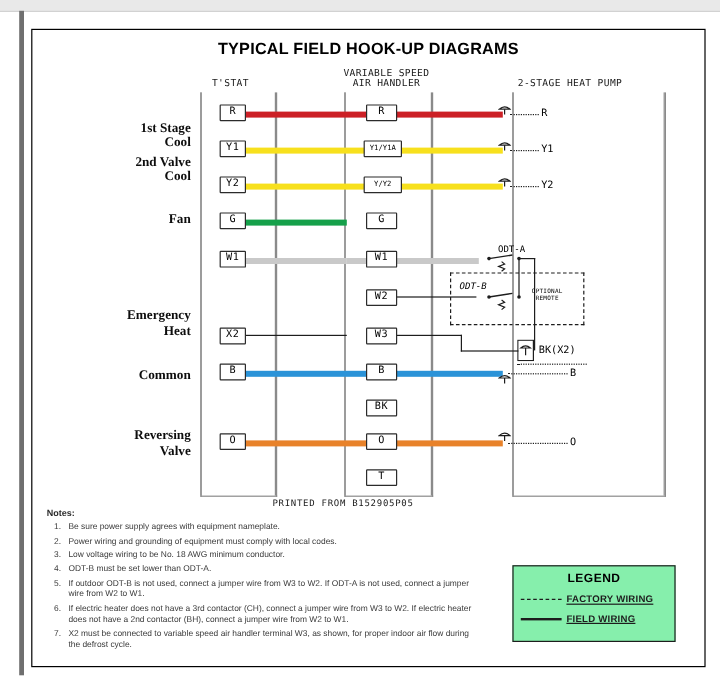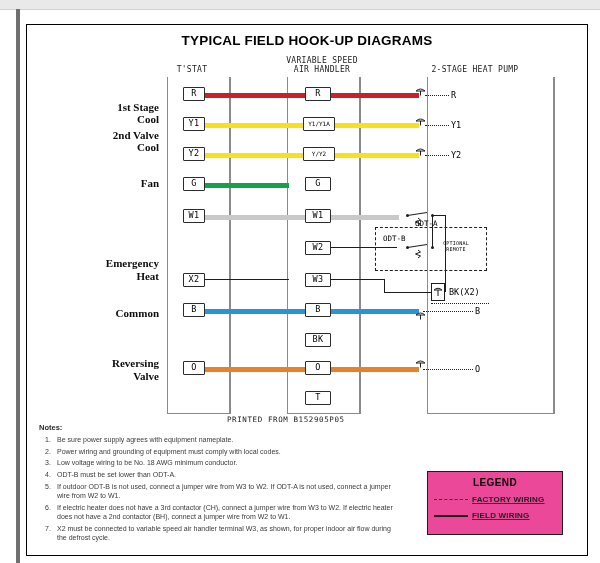--- a/index.html
+++ b/index.html
@@ -74,21 +74,21 @@
   }
 
   
   .notes{position:absolute;left:12px;top:398px;width:360px;color:#3a3a3a;}
   .notes .nhead{font-size:7.5px;font-weight:bold;color:#2b2b2b;margin-bottom:3px;}
   .nrow{display:flex;font-size:7px;line-height:9.2px;margin-bottom:2.5px;}
   .nnum{width:12px;flex:0 0 12px;text-align:left;padding-left:6px;}
   .ntxt{flex:1;}
 
   
-  .legend{position:absolute;left:400px;top:446px;width:134px;height:62px;border:1.5px solid #1d1d1d;background:#ec4899;}
+  .legend{position:absolute;left:400px;top:446px;width:134px;height:62px;border:1.5px solid #1d1d1d;background:#86efac;}
   .legtitle{text-align:center;font-size:10px;font-weight:bold;margin-top:5px;color:#000;letter-spacing:.4px;}
   .legrow{display:flex;align-items:center;margin-top:7px;padding-left:6px;}
   .legline{width:34px;flex:0 0 34px;}
   .legline.dash{border-top:1.8px dashed #1d1d1d;}
   .legline.solid{border-top:2.4px solid #1d1d1d;}
   .legtxt{font-size:8px;font-weight:bold;color:#1d1d1d;padding-left:4px;letter-spacing:.2px;text-decoration:underline;}
 </style>
 </head>
 <body>
 
@@ -188,34 +188,34 @@
   <div class="dashlead" style="left:396px;top:286px;width:50px;"></div>
   <div class="hplabel" style="left:448px;top:281px;">B</div>
 
   <svg class="screw" style="left:388px;top:334px;" viewBox="0 0 11 9">
     <path d="M1 4 Q5.5 0 10 4 Z" fill="#fff" stroke="#1d1d1d" stroke-width="1"></path>
     <line x1="5.5" y1="4" x2="5.5" y2="8.5" stroke="#1d1d1d" stroke-width="1"></line>
   </svg>
   <div class="dashlead" style="left:396px;top:344px;width:50px;"></div>
   <div class="hplabel" style="left:448px;top:339px;">O</div>
 
-  <div class="odtlabel" style="left:388px;top:178px;margin-top:16px;">ODT-A</div>
+  <div class="odtlabel" style="left:388px;top:178px;">ODT-A</div>
 
   <div class="dot" style="left:379px;top:189px;"></div>
   <div class="dot" style="left:404px;top:189px;"></div>
   <svg style="position:absolute;left:378px;top:186px;width:32px;height:16px;z-index:6;" viewBox="0 0 32 16">
     <line x1="2.5" y1="4.5" x2="22" y2="1.5" stroke="#1d1d1d" stroke-width="1.2"></line>
     <path d="M13 7 l2.5 2 l-5 2 l5 2 l-2.5 2" fill="none" stroke="#1d1d1d" stroke-width="1"></path>
   </svg>
 
   <div class="dashbox" style="left:348px;top:202px;width:110px;height:42px;"></div>
   <div class="optrem" style="left:406px;top:215px;width:46px;">OPTIONAL</div>
   <div class="optrem" style="left:406px;top:221px;width:46px;">REMOTE</div>
 
-  <div class="odtlabel" style="left:356px;top:209px;">ODT-B</div>
+  <div class="odtlabel" style="left:356px;top:209px;font-style:italic;">ODT-B</div>
   <div class="dot" style="left:379px;top:221px;"></div>
   <div class="dot" style="left:404px;top:221px;"></div>
   <svg style="position:absolute;left:378px;top:218px;width:32px;height:16px;z-index:6;" viewBox="0 0 32 16">
     <line x1="2.5" y1="4.5" x2="22" y2="1.5" stroke="#1d1d1d" stroke-width="1.2"></line>
     <path d="M13 7 l2.5 2 l-5 2 l5 2 l-2.5 2" fill="none" stroke="#1d1d1d" stroke-width="1"></path>
   </svg>
 
   <div class="blk blkv" style="left:405px;top:190px;height:32px;"></div>
   <div class="blk blkh" style="left:405px;top:190px;width:14px;"></div>
   <div class="blk blkv" style="left:418px;top:190px;height:77px;"></div>

